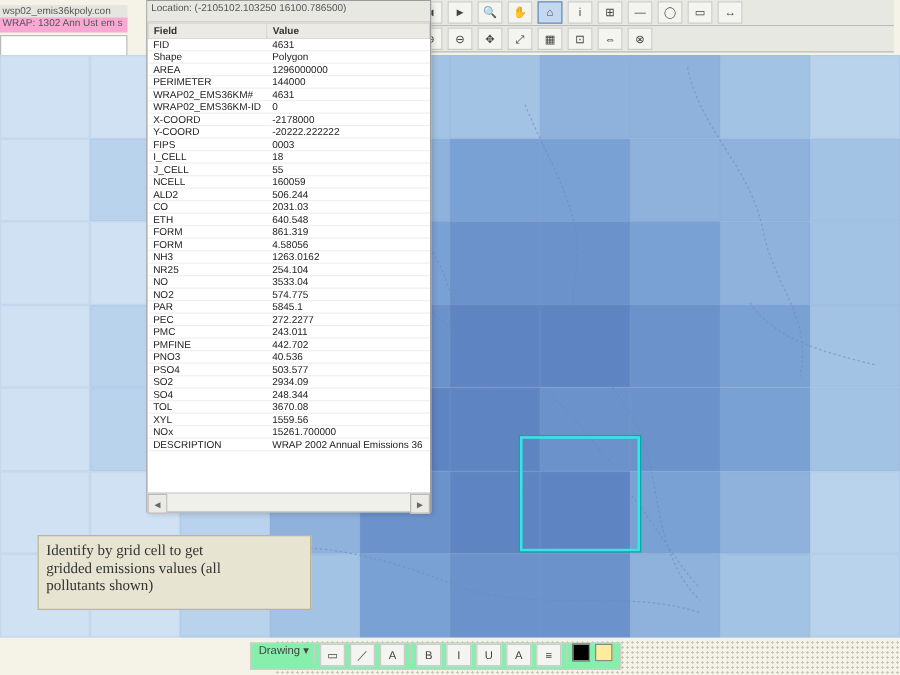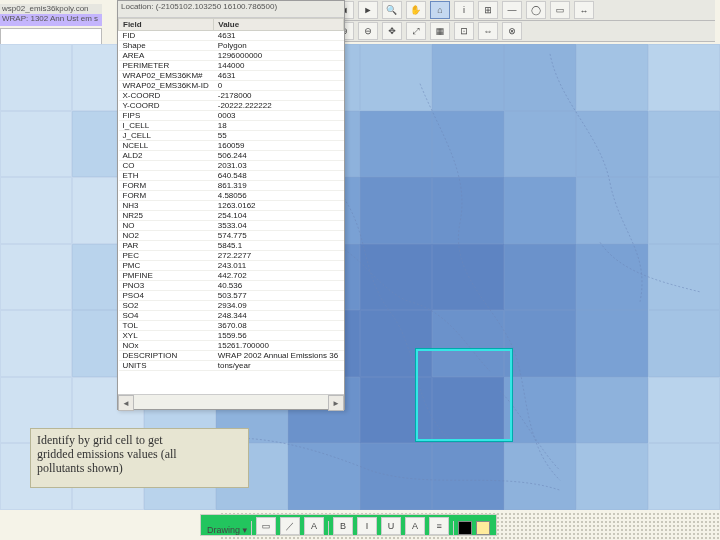--- a/index.html
+++ b/index.html
@@ -4,21 +4,21 @@
 <style>
   html,body{margin:0;padding:0;width:720px;height:540px;font-family:Tahoma,Arial,sans-serif;font-size:10px;background:#f5f3e8;overflow:hidden}
   
   .toolbar{position:absolute;left:330px;right:5px;height:20px;background:#e8e8e2;border-bottom:1px solid #bbb;display:flex;align-items:center;gap:4px;padding:0 4px}
   .tb1{top:0}
   .tb2{top:21px}
   .tbtn{width:18px;height:16px;border:1px solid #ccc;background:#f4f4f0;display:flex;align-items:center;justify-content:center;font-size:9px;color:#444}
   .tbtn.act{background:#c4d8f0;border-color:#6a8bc0}
   
   .wintitle{position:absolute;left:0;top:4px;width:100px;height:12px;background:#e6e6e0;font-size:8px;color:#555;overflow:hidden;white-space:nowrap;padding-left:2px}
-  .wintitle2{position:absolute;left:0;top:14px;width:100px;height:12px;background:#c4b5fd;font-size:8px;color:#555;overflow:hidden;white-space:nowrap;padding-left:2px}
+  .wintitle2{position:absolute;left:0;top:14px;width:100px;height:12px;background:#f9a8d4;font-size:8px;color:#555;overflow:hidden;white-space:nowrap;padding-left:2px}
   
   .map{position:absolute;left:0;top:44px;right:0;bottom:30px;background:#d0e0ef}
   .grid{position:absolute;inset:0;display:grid;grid-template-columns:repeat(10,1fr);grid-template-rows:repeat(7,1fr)}
   .cell{border:1px solid rgba(140,160,200,.15)}
   .c1{background:#cfe1f2}.c2{background:#b9d3ec}.c3{background:#a3c3e4}.c4{background:#8eb2dc}.c5{background:#7aa1d4}.c6{background:#6b92cb}.c7{background:#5e84c2}
   
   .sel{position:absolute;left:416px;top:305px;width:92px;height:88px;border:2px solid #35e6e6;box-shadow:0 0 0 1px #0aa}
   
   .lines{position:absolute;inset:0;opacity:.55}
   .lines svg{width:100%;height:100%}
@@ -33,21 +33,21 @@
   .idtbl td{border-bottom:1px solid #f0f0ec;padding:0 4px;color:#222;white-space:nowrap}
   
   .fakebar{height:14px;background:#e4e4de;border-top:1px solid #ccc;display:flex}
   .fbtn{width:14px;height:14px;background:#eceae4;border:1px solid #bbb;font-size:8px;display:flex;align-items:center;justify-content:center;color:#666}
   .ftrack{flex:1;background:#f0f0ea}
   .leftpanel{position:absolute;left:0;top:28px;width:100px;height:380px;background:#fff;border:1px solid #bbb}
   .leftpanel .fakebar{position:absolute;bottom:0;left:0;right:0}
   
   .callout{position:absolute;left:30px;top:428px;width:205px;height:50px;background:#e7e5d2;border:1px solid #b8b696;padding:4px 6px;font-family:Liberation Serif, serif;font-size:12px;line-height:14px;color:#333}
   
-  .btoolbar{position:absolute;left:200px;bottom:4px;height:20px;background:#22c55e;border:1px solid #cfcfc6;display:flex;align-items:flex-end;gap:4px;padding:0 6px;font-size:9px;color:#444}
+  .btoolbar{position:absolute;left:200px;bottom:4px;height:20px;background:#86efac;border:1px solid #cfcfc6;display:flex;align-items:flex-start;gap:4px;padding:0 6px;font-size:9px;color:#444}
   .btoolbar .sep{width:1px;height:14px;background:#ccc}
   .sw{width:12px;height:12px;border:1px solid #888}
   
   .dots{position:absolute;left:220px;right:0;bottom:0;height:28px;background-image:radial-gradient(#c9c7ba 1px,transparent 1px);background-size:4px 4px}
 </style>
 </head>
 <body>
 
 <div class="wintitle">wsp02_emis36kpoly.con</div>
 <div class="wintitle2">WRAP: 1302 Ann Ust em s</div>
@@ -309,24 +309,20 @@
             <td>XYL</td>
             <td>1559.56</td>
           </tr>
           <tr>
             <td>NOx</td>
             <td>15261.700000</td>
           </tr>
           <tr>
             <td>DESCRIPTION</td>
             <td>WRAP 2002 Annual Emissions 36</td>
-          </tr>
-          <tr>
-            <td>UNITS</td>
-            <td>tons/year</td>
           </tr>
         </tbody>
     </table>
   </div>
   <div class="fakebar">
     <div class="fbtn">◄</div>
     <div class="ftrack"></div>
     <div class="fbtn">►</div>
   </div>
 </div>

